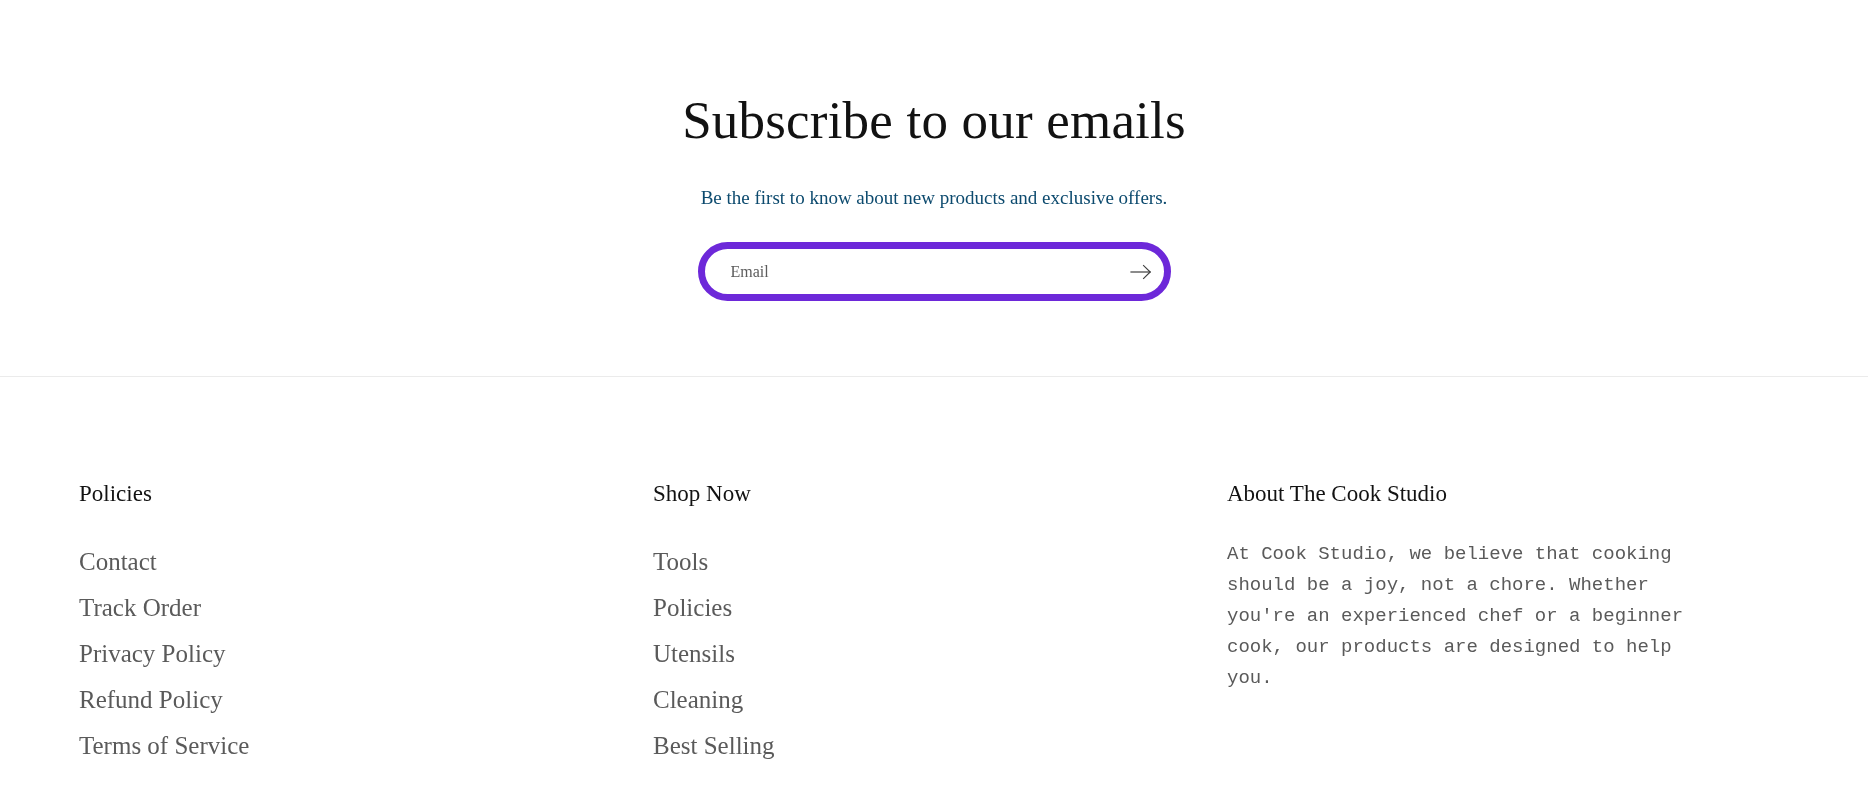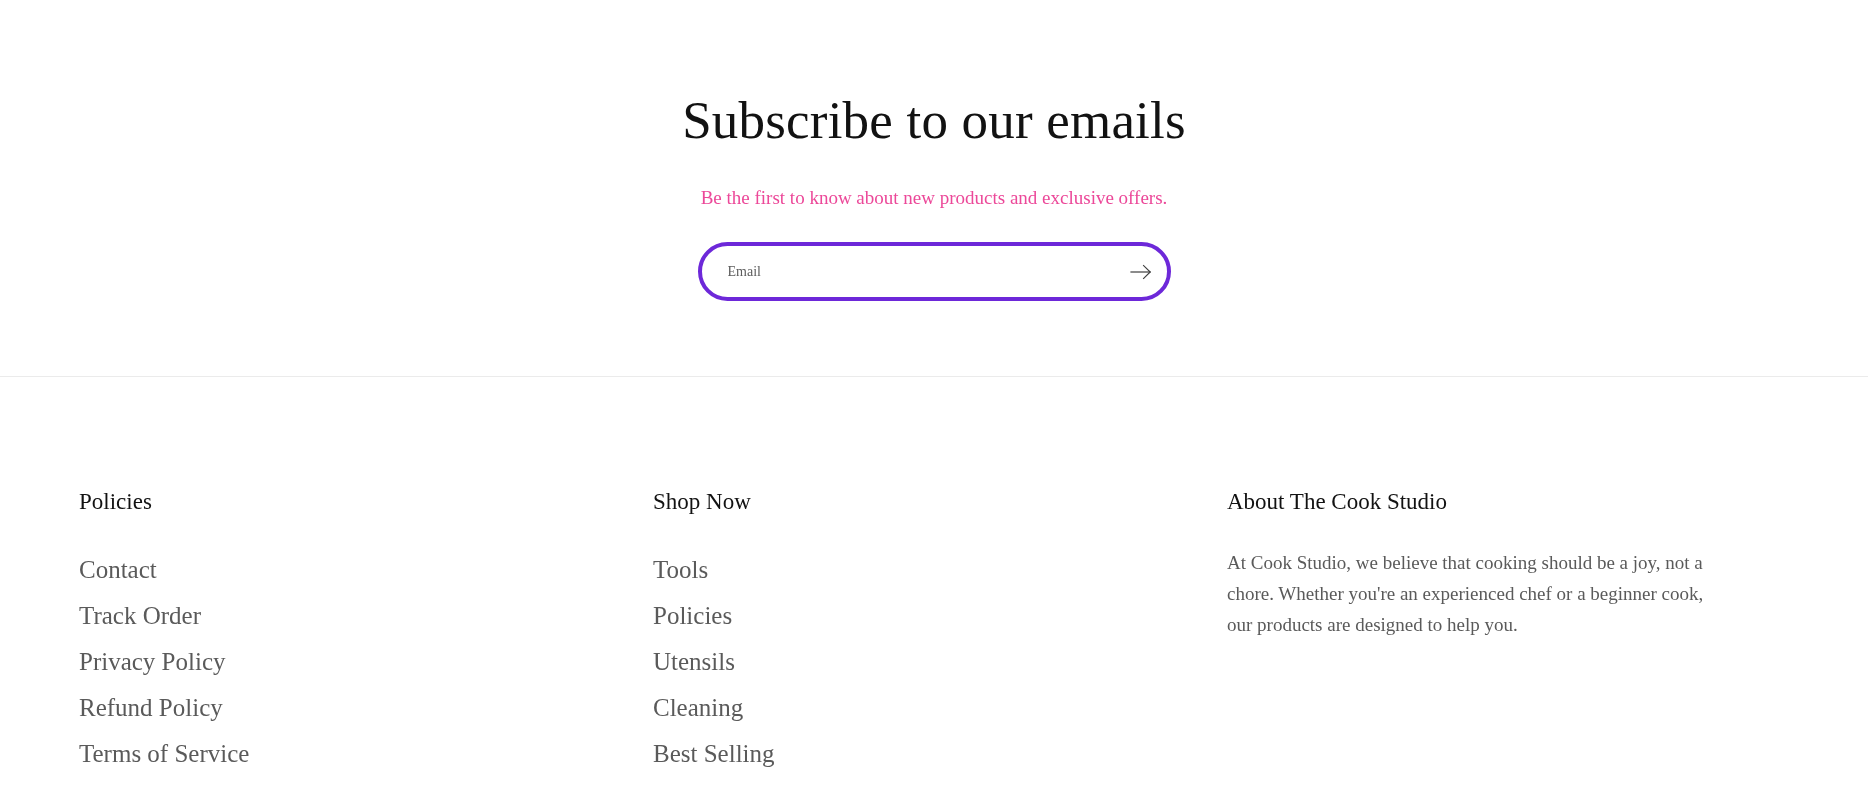--- a/index.html
+++ b/index.html
@@ -33,40 +33,40 @@
     line-height: 1.2;
     color: #121212;
     letter-spacing: 0.2px;
   }
 
   .newsletter-subtitle {
     margin-top: 31px;
     font-family: "Liberation Serif", "DejaVu Serif", serif;
     font-size: 19px;
     font-weight: 400;
-    color: #ec4899;
+    color: #0c4a6e;
     line-height: 1.5;
   }
 
   .newsletter-form {
     margin: 30px auto 0 auto;
     width: 473px;
     height: 59px;
     position: relative;
   }
 
   .email-field {
     width: 473px;
     height: 59px;
-    border: 4px solid #6d28d9;
+    border: 7px solid #6d28d9;
     border-radius: 30px;
     background: #ffffff;
     padding: 0 56px 0 26px;
     font-family: "Liberation Serif", "DejaVu Serif", serif;
-    font-size: 14px;
+    font-size: 16px;
     color: #3f3f3f;
     outline: none;
     display: block;
   }
 
   .email-field::placeholder {
     color: #5c5c5c;
     opacity: 1;
   }
 
@@ -95,21 +95,21 @@
     top: 376px;
     width: 100%;
     height: 1px;
     background: #ebebeb;
   }
 
   
   .footer {
     position: absolute;
     left: 0;
-    top: 392px;
+    top: 384px;
     width: 100%;
     padding: 95px 36px 0 79px;
   }
 
   .footer-columns {
     display: flex;
     align-items: flex-start;
   }
 
   .footer-col {
@@ -142,21 +142,21 @@
     font-family: "Liberation Serif", "DejaVu Serif", serif;
     font-size: 25px;
     font-weight: 400;
     color: #5a5a5a;
     text-decoration: none;
     line-height: 46px;
     cursor: pointer;
   }
 
   .about-text {
-    font-family: Liberation Serif, serif;
+    font-family: Liberation Mono, monospace;
     font-size: 19px;
     font-weight: 400;
     color: #5a5a5a;
     line-height: 31px;
     max-width: 500px;
   }
 </style>
 </head>
 <body>
 

